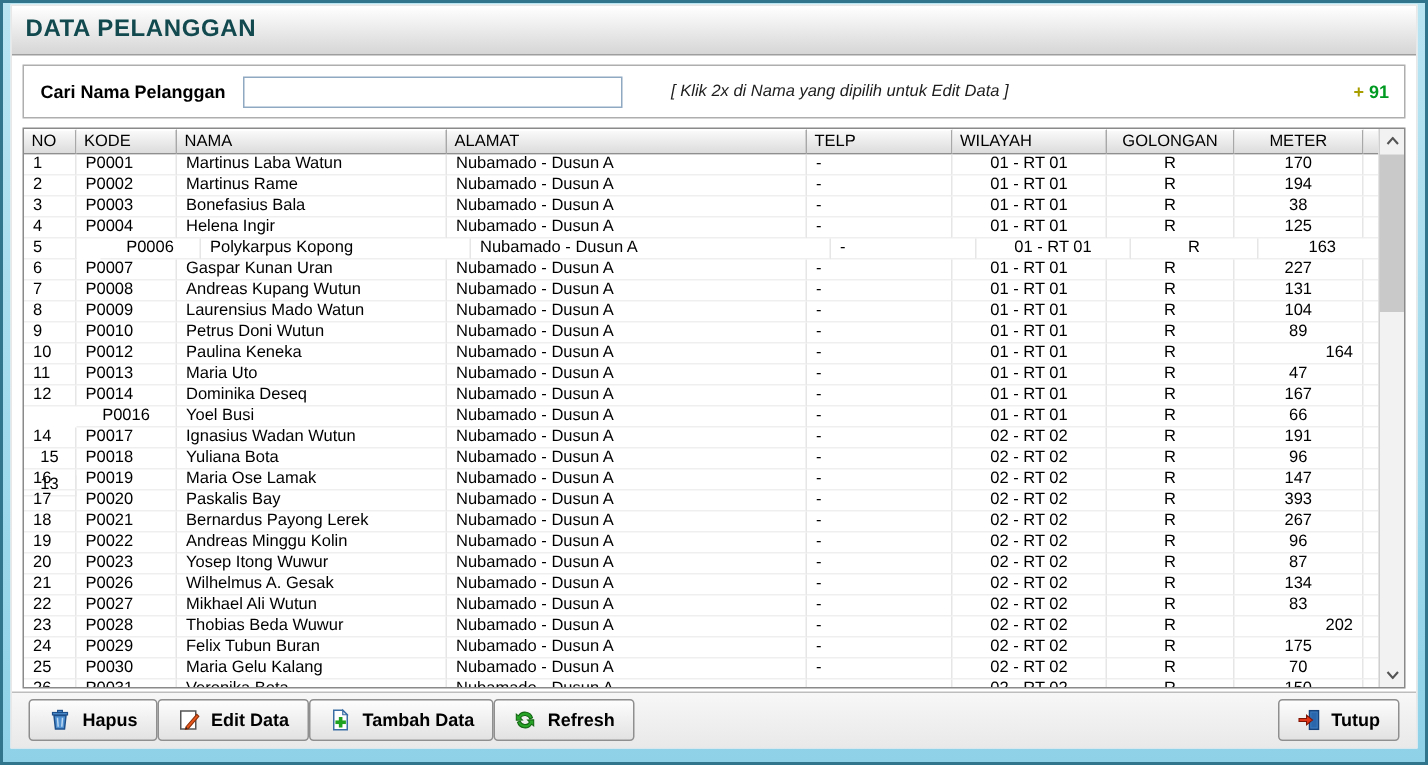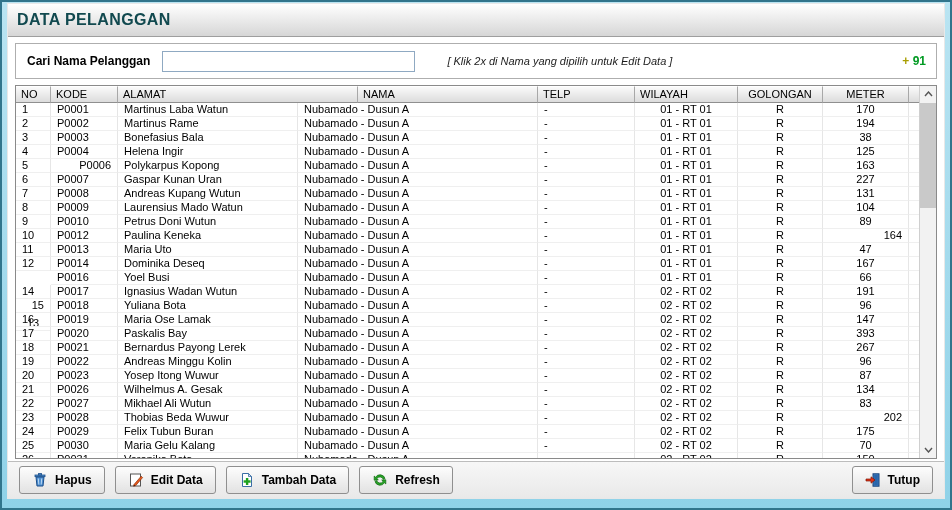--- a/index.html
+++ b/index.html
@@ -110,21 +110,21 @@
     position: absolute; left: 0; top: 17px;
     width: 16px; height: 105px;
     background: #c9c9c9;
   }
 
   .toolbar {
     flex: 1; margin-top: 2px;
     border-top: 1px solid #bdbdbd;
     background: linear-gradient(#f7f7f7, #e9e9e9);
     display: flex; align-items: center;
-    padding: 0 11px; gap: 10px;
+    padding: 0 11px; 
   }
   .tbtn {
     height: 28px;
     display: inline-flex; align-items: center; gap: 7px;
     padding: 0 12px;
     background: linear-gradient(#fdfdfd, #e2e2e2);
     border: 1px solid #8f8f8f; border-radius: 3px;
     font-family: "Liberation Sans", sans-serif;
     font-size: 12px; font-weight: bold; color: #000;
     cursor: pointer;
@@ -148,22 +148,22 @@
       <input type="text" value="" style="">
       <span class="hint">[ Klik 2x di Nama yang dipilih untuk Edit Data ]</span>
       <span class="count"><span class="plus">+</span> <span class="num">91</span></span>
     </div>
 
     <div class="tablebox">
       <div class="gridarea">
         <div class="thead">
             <div class="hcell" style="width: 35px; text-align: left;">NO</div>
             <div class="hcell" style="width: 67px; text-align: left;">KODE</div>
+            <div class="hcell" style="width: 180px; text-align: left;">NAMA</div>
             <div class="hcell" style="width: 240px; text-align: left;">ALAMAT</div>
-            <div class="hcell" style="width: 180px; text-align: left;">NAMA</div>
             <div class="hcell" style="width: 97px; text-align: left;">TELP</div>
             <div class="hcell" style="width: 103px; text-align: left;">WILAYAH</div>
             <div class="hcell" style="width: 85px; text-align: center;">GOLONGAN</div>
             <div class="hcell" style="width: 86px; text-align: center;">METER</div>
             <div class="hcell fill"></div>
           </div>
         <div class="tbody">
             <div class="trow">
               <div class="tcell" style="width: 35px; text-align: left;">1</div>
               <div class="tcell" style="width: 67px; text-align: left;">P0001</div>
@@ -203,21 +203,21 @@
               <div class="tcell" style="width: 180px; text-align: left;">Helena Ingir</div>
               <div class="tcell" style="width: 240px; text-align: left;">Nubamado - Dusun A</div>
               <div class="tcell" style="width: 97px; text-align: left;">-</div>
               <div class="tcell" style="width: 103px; text-align: center;">01 - RT 01</div>
               <div class="tcell" style="width: 85px; text-align: center;">R</div>
               <div class="tcell" style="width: 86px; text-align: center;">125</div>
               <div class="tcell fill"></div>
             </div>
             <div class="trow">
               <div class="tcell" style="width: 35px; text-align: left;">5</div>
-              <div class="tcell" style="width: 67px; text-align: right;">P0006</div>
+              <div class="tcell" style="width: 67px; text-align: center; margin-left: 16px;">P0006</div>
               <div class="tcell" style="width: 180px; text-align: left;">Polykarpus Kopong</div>
               <div class="tcell" style="width: 240px; text-align: left;">Nubamado - Dusun A</div>
               <div class="tcell" style="width: 97px; text-align: left;">-</div>
               <div class="tcell" style="width: 103px; text-align: center;">01 - RT 01</div>
               <div class="tcell" style="width: 85px; text-align: center;">R</div>
               <div class="tcell" style="width: 86px; text-align: center;">163</div>
               <div class="tcell fill"></div>
             </div>
             <div class="trow">
               <div class="tcell" style="width: 35px; text-align: left;">6</div>
@@ -291,42 +291,42 @@
               <div class="tcell" style="width: 180px; text-align: left;">Dominika Deseq</div>
               <div class="tcell" style="width: 240px; text-align: left;">Nubamado - Dusun A</div>
               <div class="tcell" style="width: 97px; text-align: left;">-</div>
               <div class="tcell" style="width: 103px; text-align: center;">01 - RT 01</div>
               <div class="tcell" style="width: 85px; text-align: center;">R</div>
               <div class="tcell" style="width: 86px; text-align: center;">167</div>
               <div class="tcell fill"></div>
             </div>
             <div class="trow">
               <div class="tcell" style="width: 35px; text-align: center; margin-top: 46px;">13</div>
-              <div class="tcell" style="width: 67px; text-align: left;">P0016</div>
+              <div class="tcell" style="width: 67px; text-align: center;">P0016</div>
               <div class="tcell" style="width: 180px; text-align: left;">Yoel Busi</div>
               <div class="tcell" style="width: 240px; text-align: left;">Nubamado - Dusun A</div>
               <div class="tcell" style="width: 97px; text-align: left;">-</div>
               <div class="tcell" style="width: 103px; text-align: center;">01 - RT 01</div>
               <div class="tcell" style="width: 85px; text-align: center;">R</div>
               <div class="tcell" style="width: 86px; text-align: center;">66</div>
               <div class="tcell fill"></div>
             </div>
             <div class="trow">
               <div class="tcell" style="width: 35px; text-align: left;">14</div>
               <div class="tcell" style="width: 67px; text-align: left;">P0017</div>
               <div class="tcell" style="width: 180px; text-align: left;">Ignasius Wadan Wutun</div>
               <div class="tcell" style="width: 240px; text-align: left;">Nubamado - Dusun A</div>
               <div class="tcell" style="width: 97px; text-align: left;">-</div>
               <div class="tcell" style="width: 103px; text-align: center;">02 - RT 02</div>
               <div class="tcell" style="width: 85px; text-align: center;">R</div>
               <div class="tcell" style="width: 86px; text-align: center;">191</div>
               <div class="tcell fill"></div>
             </div>
             <div class="trow">
-              <div class="tcell" style="width: 35px; text-align: right;">15</div>
+              <div class="tcell" style="width: 35px; text-align: center;">15</div>
               <div class="tcell" style="width: 67px; text-align: left;">P0018</div>
               <div class="tcell" style="width: 180px; text-align: left;">Yuliana Bota</div>
               <div class="tcell" style="width: 240px; text-align: left;">Nubamado - Dusun A</div>
               <div class="tcell" style="width: 97px; text-align: left;">-</div>
               <div class="tcell" style="width: 103px; text-align: center;">02 - RT 02</div>
               <div class="tcell" style="width: 85px; text-align: center;">R</div>
               <div class="tcell" style="width: 86px; text-align: center;">96</div>
               <div class="tcell fill"></div>
             </div>
             <div class="trow">

